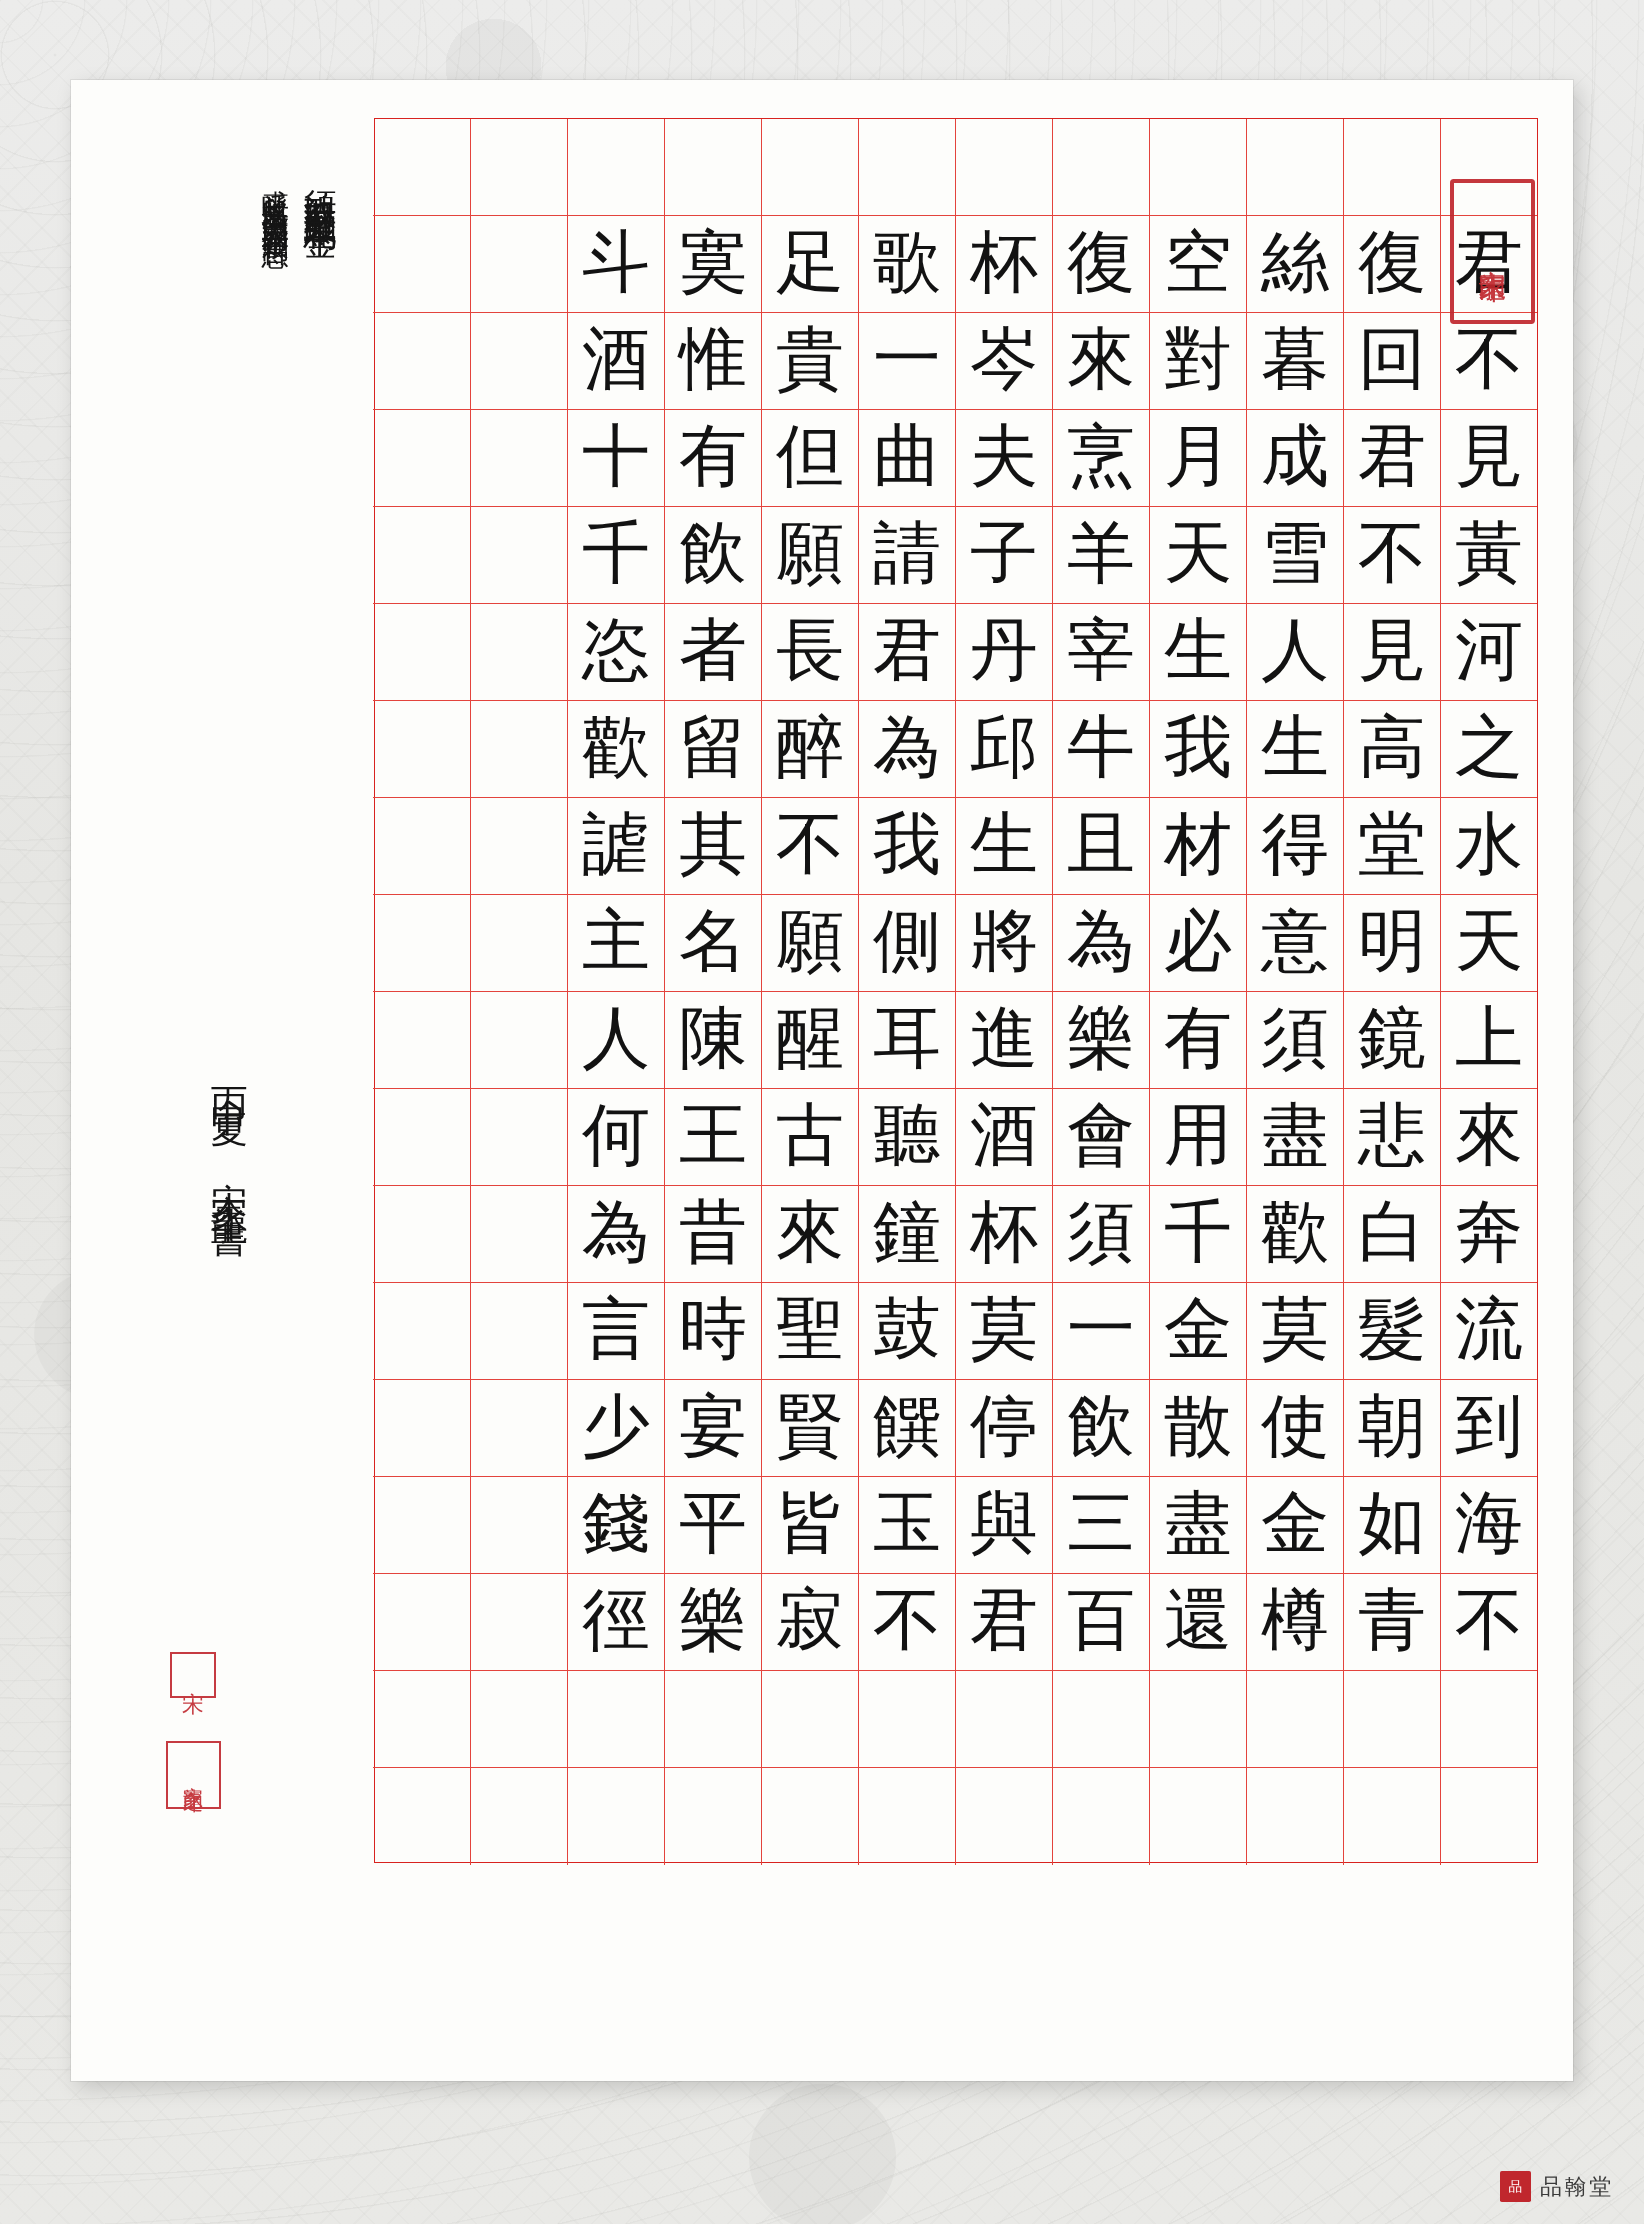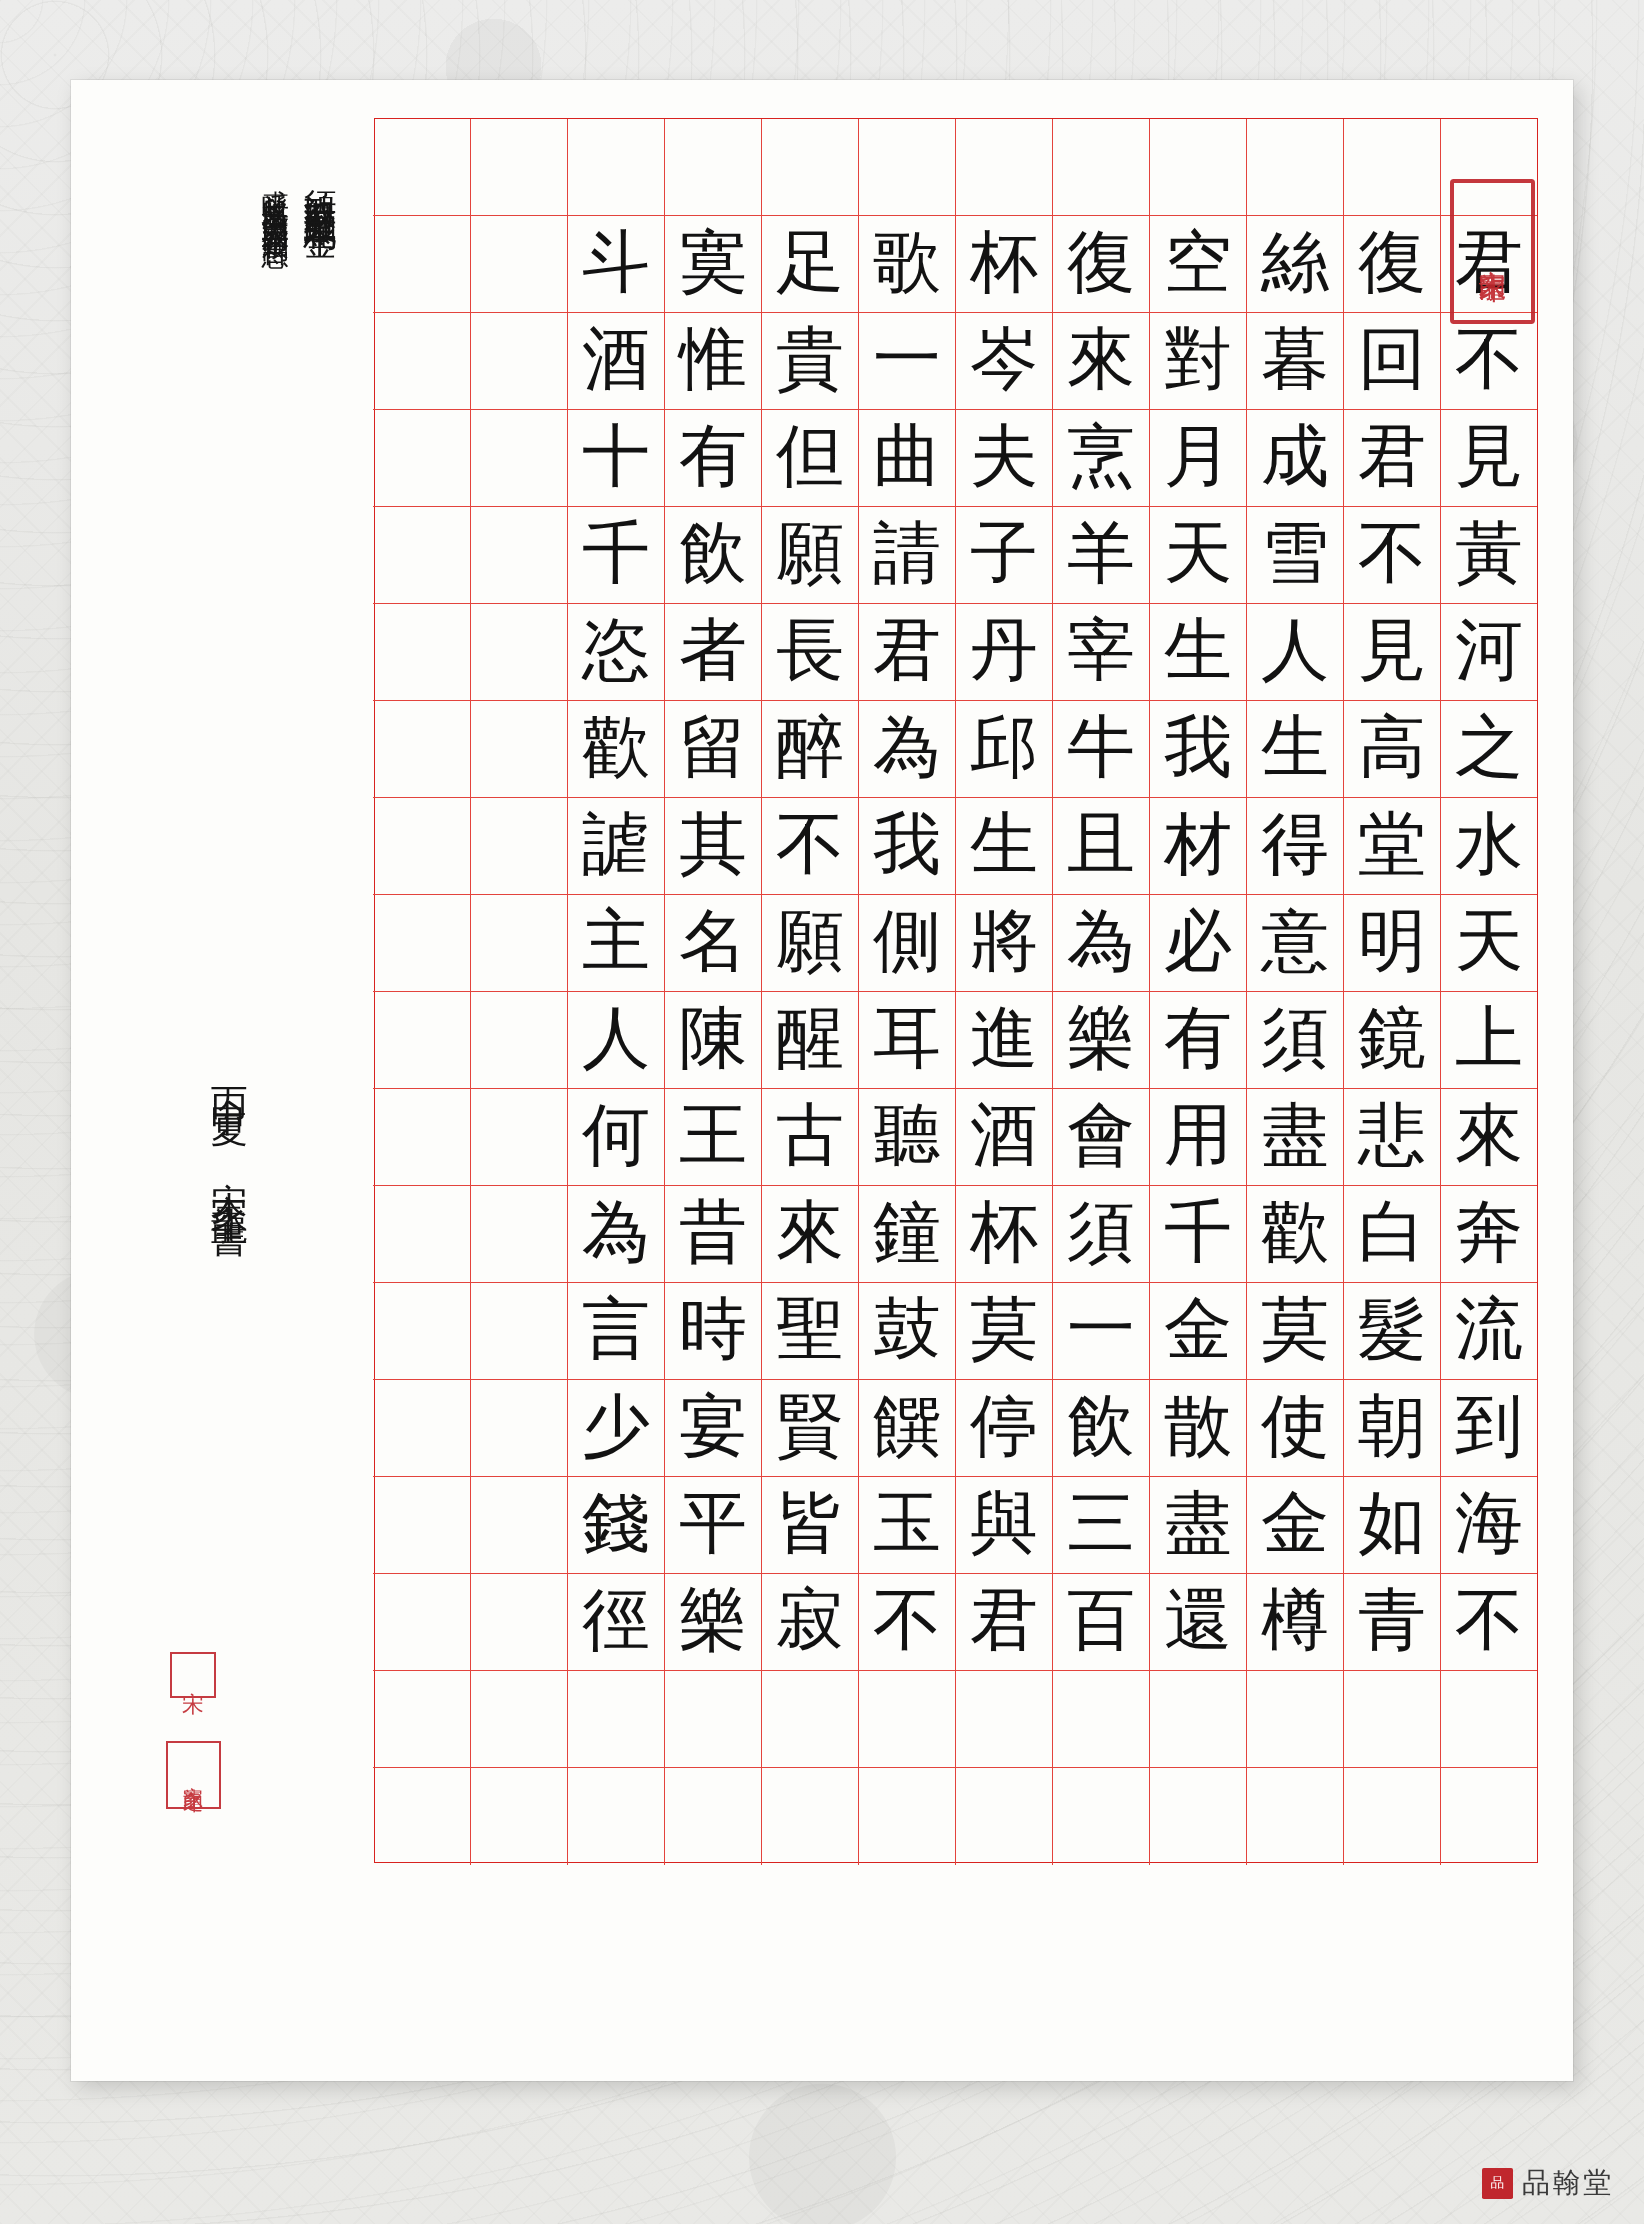--- a/index.html
+++ b/index.html
@@ -168,21 +168,21 @@
     color: #fff;
     font-size: 13.7px;
     display: flex;
     align-items: center;
     justify-content: center;
     font-family: "DejaVu Serif", serif;
     border-radius: 1.8px;
   }
   #wm-text {
     font-family: "DejaVu Serif", serif;
-    font-size: 28px;
+    font-size: 22px;
     color: #3a3a3a;
     letter-spacing: 2.7px;
   }
 </style>
 </head>
 <body>
 
 <div id="page">
 
   <div id="paper">

